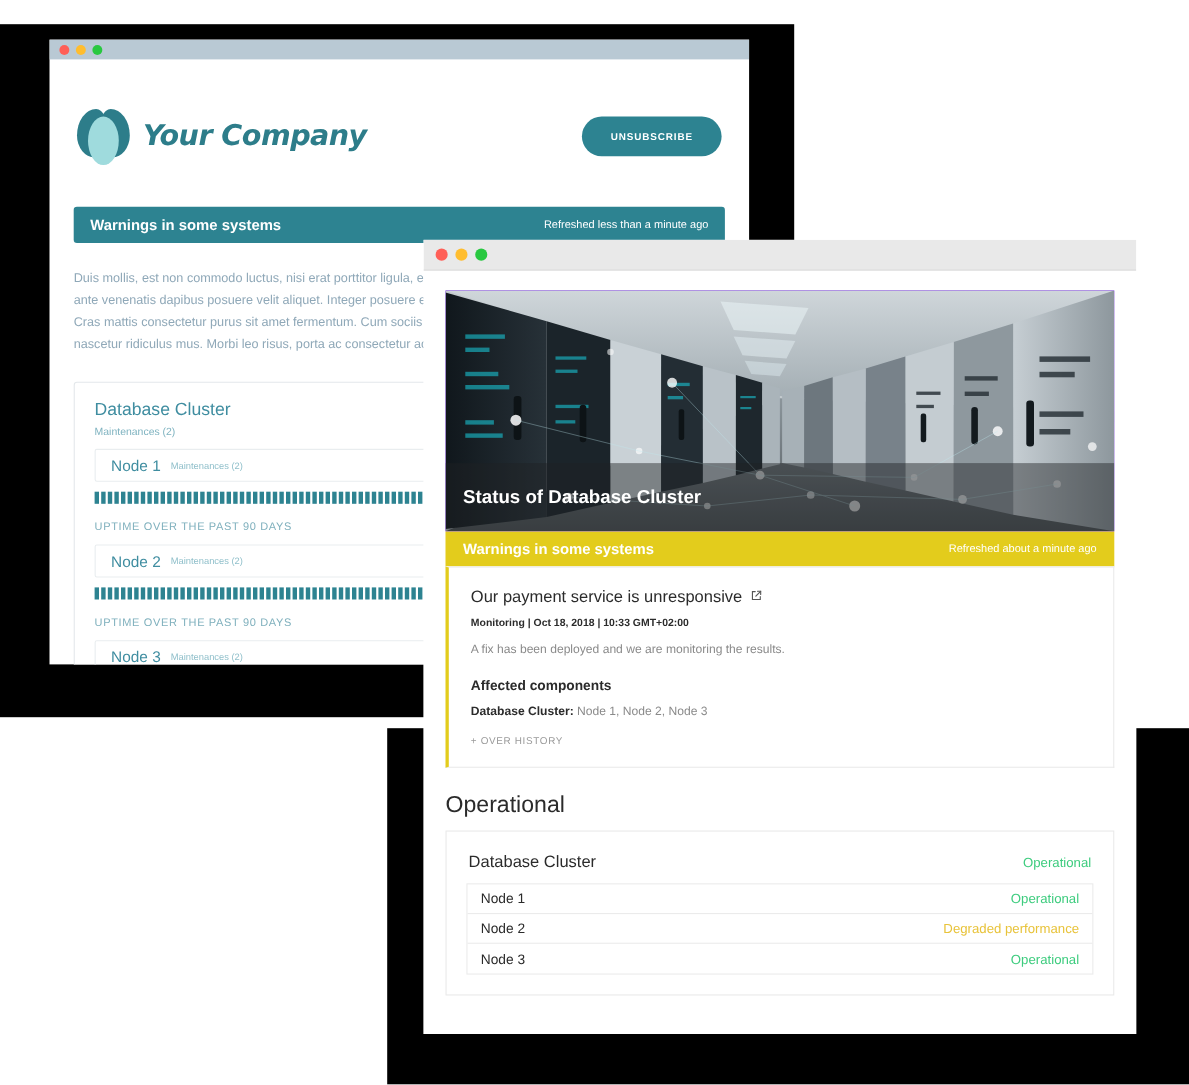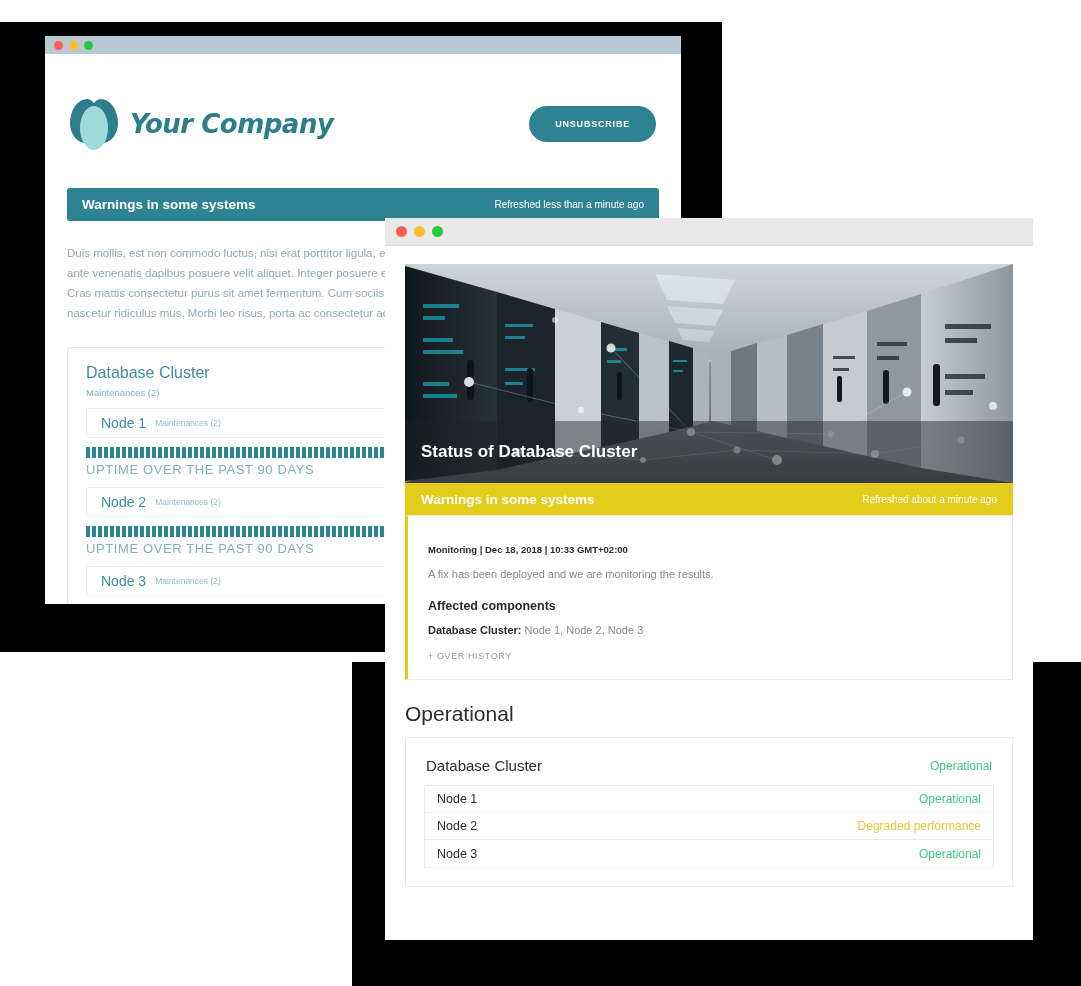--- a/index.html
+++ b/index.html
@@ -111,21 +111,21 @@
     display: flex; align-items: center; gap: 9px;
     padding: 0 0 0 14px;
   }
   .node-name { font-size: 14px; color: #3f8da0; }
   .node-meta { font-size: 8.5px; color: #8fbfca; }
 
   .uptime-bars { display: flex; gap: 2px; margin-top: 9px; height: 11px; }
   .uptime-bars i { display: block; width: 4px; height: 11px; background: #2d8391; }
 
   .uptime-label {
-    margin-top: 4px; font-size: 13px; color: #7fb0bd; letter-spacing: 0.6px;
+    margin-top: 16px; font-size: 10px; color: #7fb0bd; letter-spacing: 0.6px;
   }
 
   
   #window-front { left: 385px; top: 218px; width: 648px; height: 722px; }
   #window-front .titlebar { height: 28px; background: #e9e9e9; border-bottom: 1px solid #dcdcdc; }
 
   .status-body { padding: 18px 20px 22px 20px; background: #ffffff; height: 100%; }
 
   
   .hero {
@@ -627,21 +627,31 @@
         </div>
       </div>
 
       <div class="status-bar-yellow">
         <span class="title">Warnings in some systems</span>
         <span class="meta">Refreshed about a minute ago</span>
       </div>
 
 
       <div class="incident-card">
-        <div class="incident-meta">Monitoring | Dec 18, 2018 | 10:33 GMT+02:00</div>
+        <div class="incident-title">
+          <span>Our payment service is unresponsive</span>
+          <span class="ext-icon">
+            <svg width="11" height="11" viewBox="0 0 12 12" fill="none" stroke="#555" stroke-width="1.1" stroke-linecap="round">
+              <path d="M5 2H2.2v7.8H10V7"></path>
+              <path d="M7.2 1.6H10.4V4.8"></path>
+              <path d="M10.3 1.7L5.6 6.4"></path>
+            </svg>
+          </span>
+        </div>
+        <div class="incident-meta">Monitoring | Oct 18, 2018 | 10:33 GMT+02:00</div>
         <div class="incident-desc">A fix has been deployed and we are monitoring the results.</div>
         <div class="affected-title">Affected components</div>
         <div class="affected-line">
           <b>Database Cluster:</b>
           <span>Node 1, Node 2, Node 3</span>
         </div>
         <span class="show-history">+ OVER HISTORY</span>
       </div>
 
       <h2 class="section-heading">Operational</h2>

